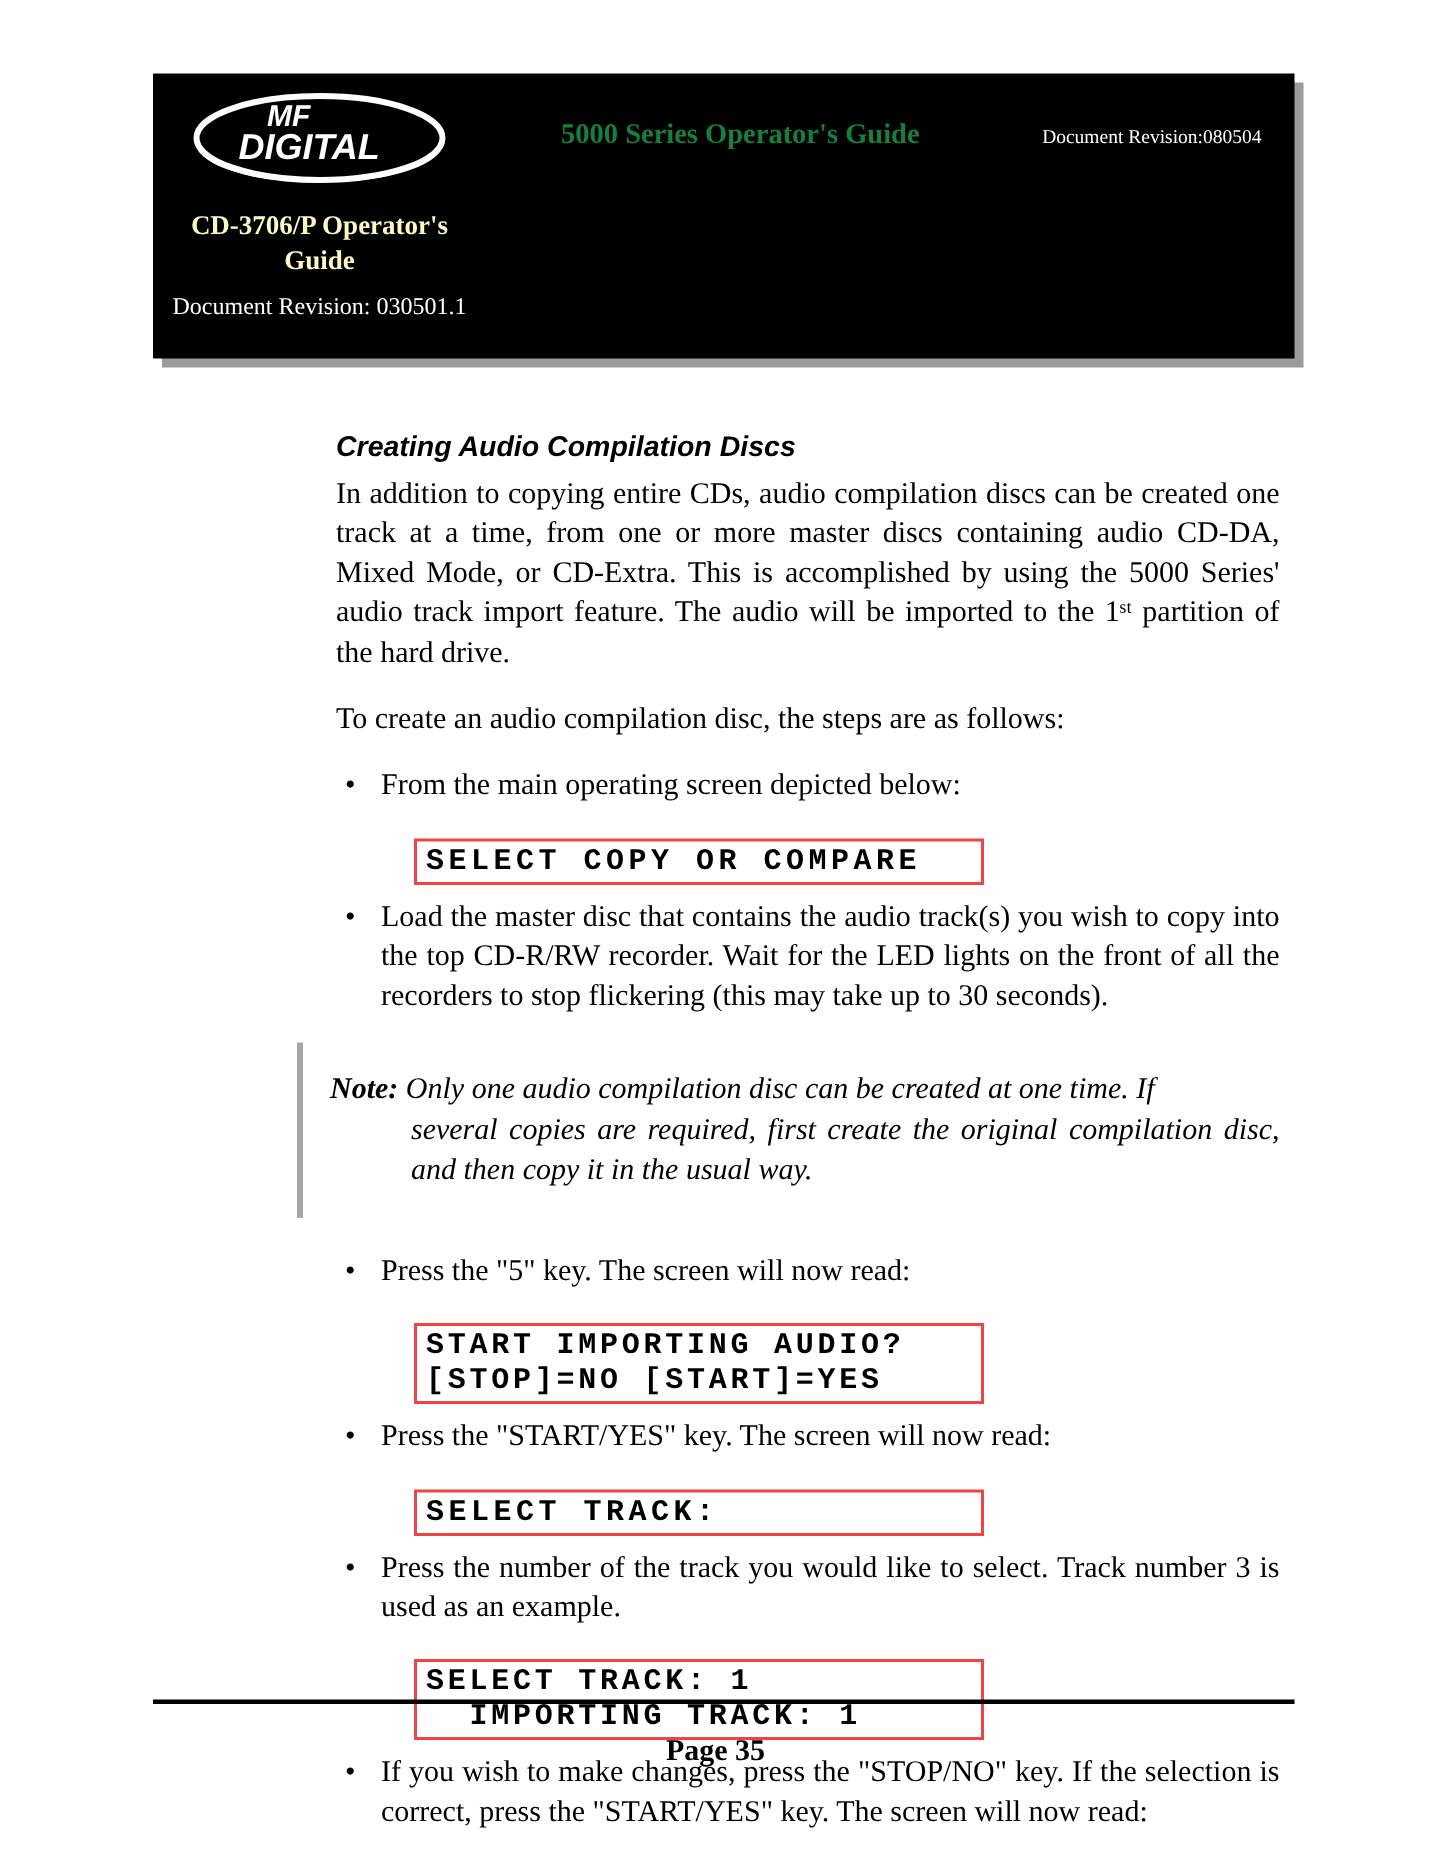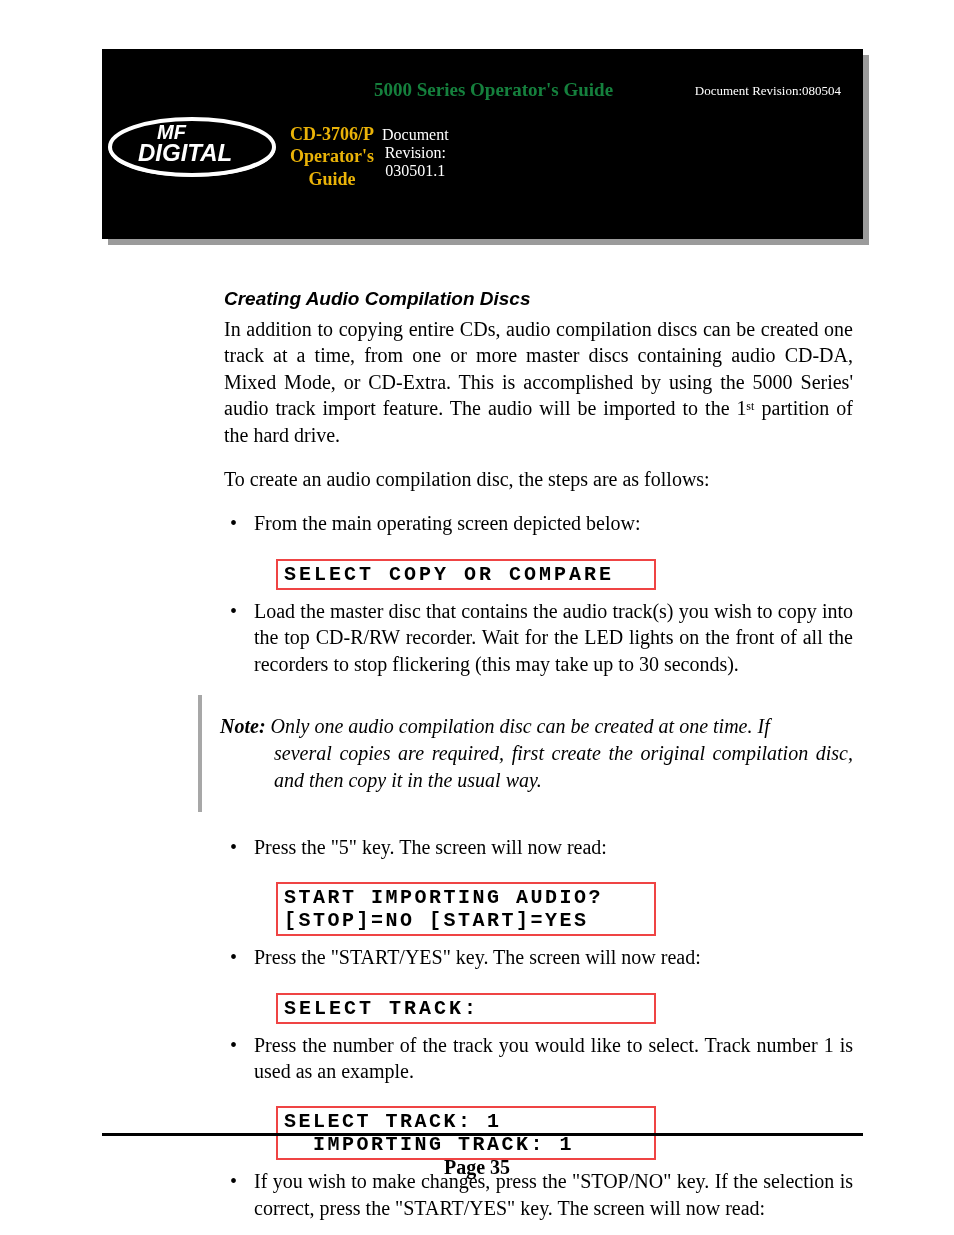--- a/index.html
+++ b/index.html
@@ -17,39 +17,39 @@
     left: 102px;
     width: 761px;
     height: 190px;
     background: #000;
     box-shadow: 6px 6px 0 #9b9b9b;
     display: flex;
   }
   .header-left {
     width: 222px;
     display: flex;
-    flex-direction: row;
+    flex-direction: column;
     align-items: center;
     padding-top: 5px;
   }
   .logo-box {
     width: 180px;
     height: 75px;
     position: relative;
     display: flex;
     align-items: center;
     justify-content: center;
   }
   .logo-box svg { display: block; }
   .left-title {
-    color: #eab308;
+    color: #fef9c3;
     font-weight: bold;
     font-size: 18px;
     text-align: center;
-    margin-top: 20px;
+    margin-top: 10px;
     line-height: 1.25;
     padding: 0 8px;
   }
   .left-rev {
     color: #fff;
     font-size: 16px;
     text-align: center;
     margin-top: 12px;
   }
   .header-right {
@@ -220,21 +220,21 @@
   </ul>
   <div class="lcd small"><span>START IMPORTING AUDIO?</span>
 <span>[STOP]=NO [START]=YES</span></div>
 
   <ul class="steps">
     <li>Press the "START/YES" key. The screen will now read:</li>
   </ul>
   <div class="lcd">SELECT TRACK:</div>
 
   <ul class="steps">
-    <li>Press the number of the track you would like to select. Track number 1 is used as an example.</li>
+    <li>Press the number of the track you would like to select. Track number 3 is used as an example.</li>
   </ul>
   <div class="lcd small"><span>SELECT TRACK: 1</span>
 <span>  IMPORTING TRACK: 1</span></div>
 
   <ul class="steps" style="margin-bottom:0">
     <li>If you wish to make changes, press the "STOP/NO" key. If the selection is correct, press the "START/YES" key. The screen will now read:</li>
   </ul>
 
 </div>
 

